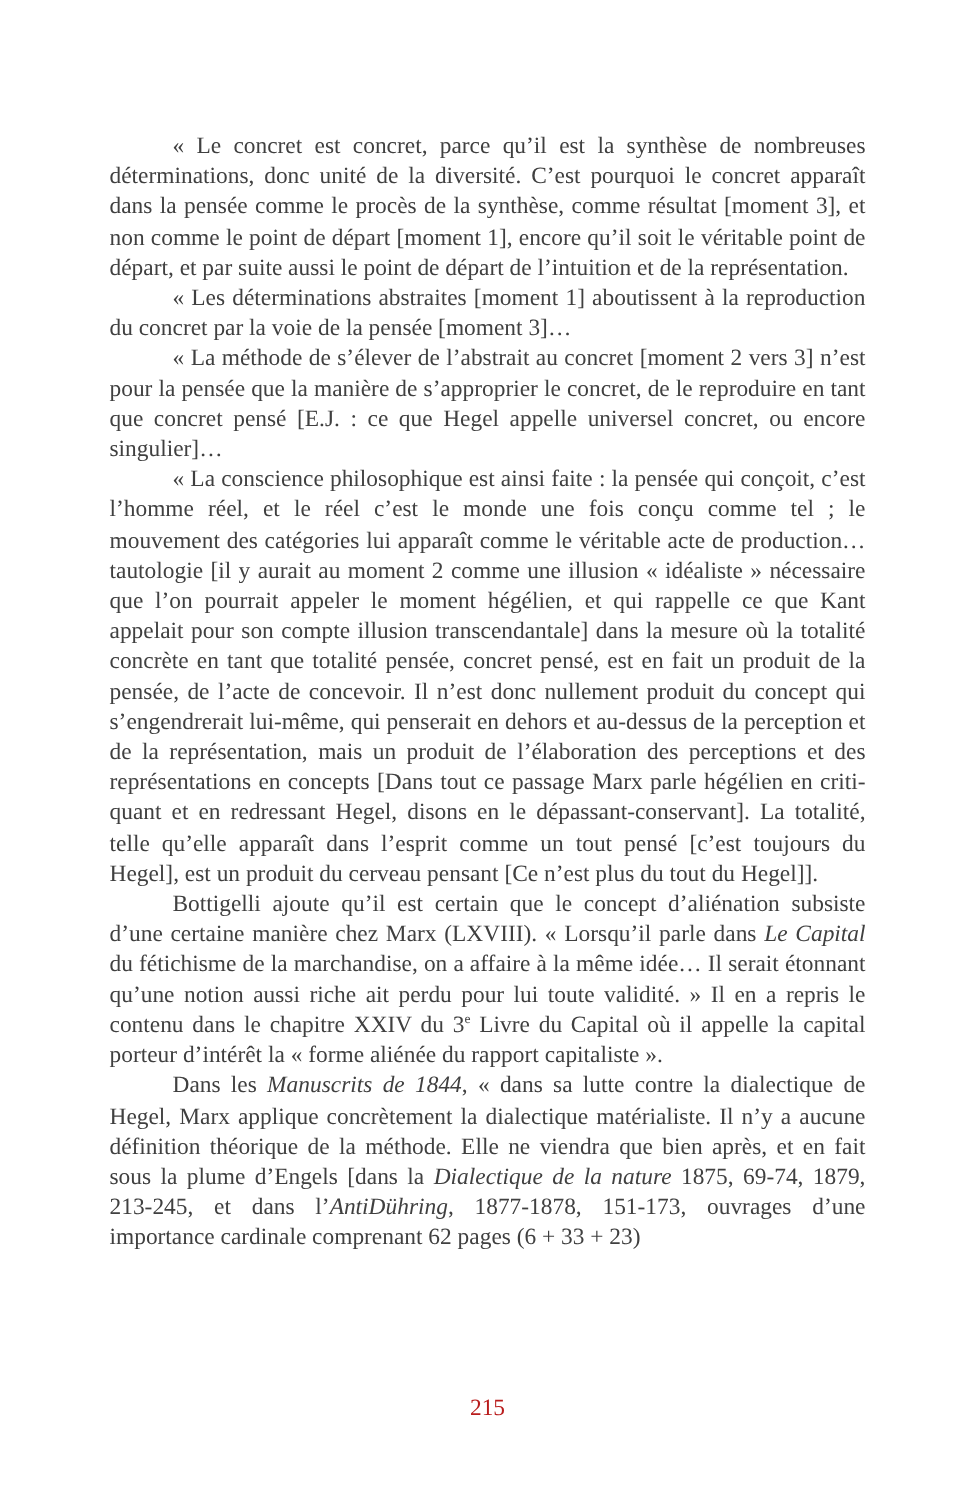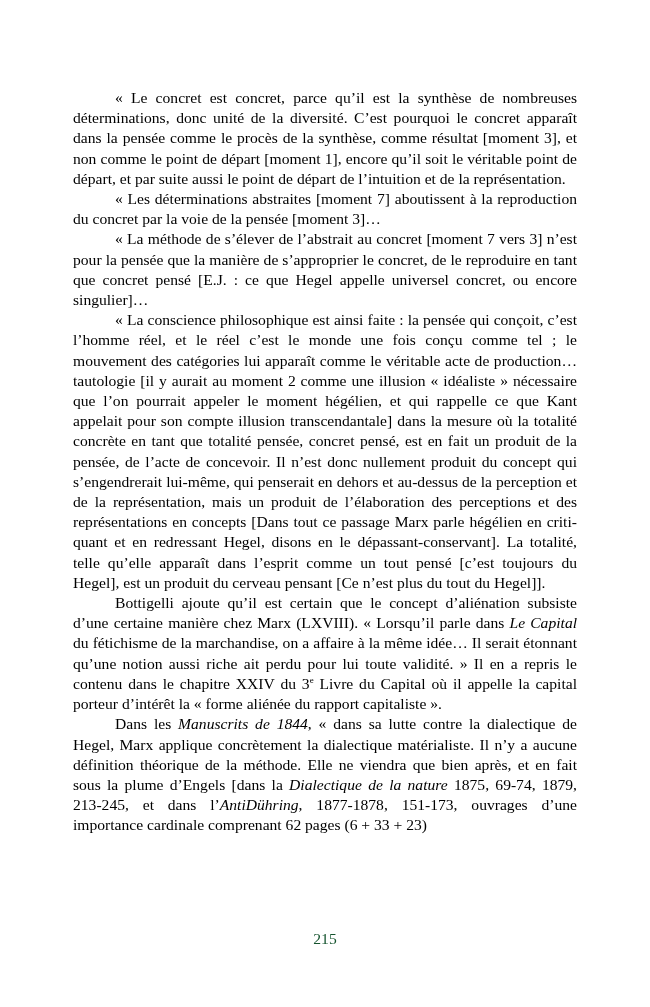--- a/index.html
+++ b/index.html
@@ -14,46 +14,46 @@
       overflow: hidden;
     }
     .page {
       position: absolute;
       left: 73px;
       top: 88px;
       width: 504px;
       font-family: "Liberation Serif", "DejaVu Serif", serif;
       font-size: 15.6px;
       line-height: 20.2px;
-      color: #000000;
+      color: #404040;
       text-align: justify;
       hyphens: manual;
     }
     .para {
       margin: 0;
       text-indent: 42px;
     }
     .page-number {
       position: absolute;
       left: 0;
       width: 650px;
       top: 930px;
       text-align: center;
       font-family: "Liberation Serif", "DejaVu Serif", serif;
       font-size: 15.6px;
-      color: #14532d;
+      color: #b91c1c;
     }
     i { }
     sup { font-size: 9px; line-height: 0; vertical-align: 6px; }
   </style>
 </head>
 <body>
 
 <div class="page">
   <p class="para"><span>« Le concret est concret, parce qu’il est la synthèse de nombreuses déterminations, donc unité de la diversité. C’est pourquoi le concret apparaît dans la pensée comme le procès de la synthèse, comme résultat [moment 3], et non comme le point de départ [moment 1], encore qu’il soit le véritable point de départ, et par suite aussi le point de départ de l’intuition et de la représentation.</span></p>
-  <p class="para"><span>« Les déterminations abstraites [moment 7] aboutissent à la repro­duction du concret par la voie de la pensée [moment 3]…</span></p>
-  <p class="para"><span>« La méthode de s’élever de l’abstrait au concret [moment 7 vers 3] n’est pour la pensée que la manière de s’approprier le concret, de le reproduire en tant que concret pensé [E.J. : ce que Hegel appelle uni­versel concret, ou encore singulier]…</span></p>
+  <p class="para"><span>« Les déterminations abstraites [moment 1] aboutissent à la repro­duction du concret par la voie de la pensée [moment 3]…</span></p>
+  <p class="para"><span>« La méthode de s’élever de l’abstrait au concret [moment 2 vers 3] n’est pour la pensée que la manière de s’approprier le concret, de le reproduire en tant que concret pensé [E.J. : ce que Hegel appelle uni­versel concret, ou encore singulier]…</span></p>
   <p class="para"><span>« La conscience philosophique est ainsi faite : la pensée qui con­çoit, c’est l’homme réel, et le réel c’est le monde une fois conçu comme tel ; le mouvement des catégories lui apparaît comme le véritable acte de production… tautologie [il y aurait au moment 2 comme une illusion « idéaliste » nécessaire que l’on pourrait appeler le moment hégélien, et qui rappelle ce que Kant appelait pour son compte illusion transcen­dantale] dans la mesure où la totalité concrète en tant que totalité pensée, concret pensé, est en fait un produit de la pensée, de l’acte de concevoir. Il n’est donc nullement produit du concept qui s’engendrerait lui-même, qui penserait en dehors et au-dessus de la perception et de la représen­tation, mais un produit de l’élaboration des perceptions et des représen­tations en concepts [Dans tout ce passage Marx parle hégélien en criti­quant et en redressant Hegel, disons en le dépassant-conservant]. La totalité, telle qu’elle apparaît dans l’esprit comme un tout pensé [c’est toujours du Hegel], est un produit du cerveau pensant [Ce n’est plus du tout du Hegel]].</span></p>
   <p class="para"><span>Bottigelli ajoute qu’il est certain que le concept d’aliénation subsis­te d’une certaine manière chez Marx (LXVIII). « Lorsqu’il parle dans </span><i>Le Capital</i><span> du fétichisme de la marchandise, on a affaire à la même idée… Il serait étonnant qu’une notion aussi riche ait perdu pour lui toute validi­té. » Il en a repris le contenu dans le chapitre XXIV du 3</span><sup>e</sup><span> Livre du Capital où il appelle la capital porteur d’intérêt la « forme aliénée du rap­port capitaliste ».</span></p>
   <p class="para"><span>Dans les </span><i>Manuscrits de 1844</i><span>, « dans sa lutte contre la dialectique de Hegel, Marx applique concrètement la dialectique matérialiste. Il n’y a aucune définition théorique de la méthode. Elle ne viendra que bien après, et en fait sous la plume d’Engels [dans la </span><i>Dialectique de la nature</i><span> 1875, 69-74, 1879, 213-245, et dans l’</span><i>AntiDühring</i><span>, 1877-1878, 151-173, ouvrages d’une importance cardinale comprenant 62 pages (6 + 33 + 23)</span></p>
 </div>
 
 <div class="page-number">215</div>
 
 </body></html>

